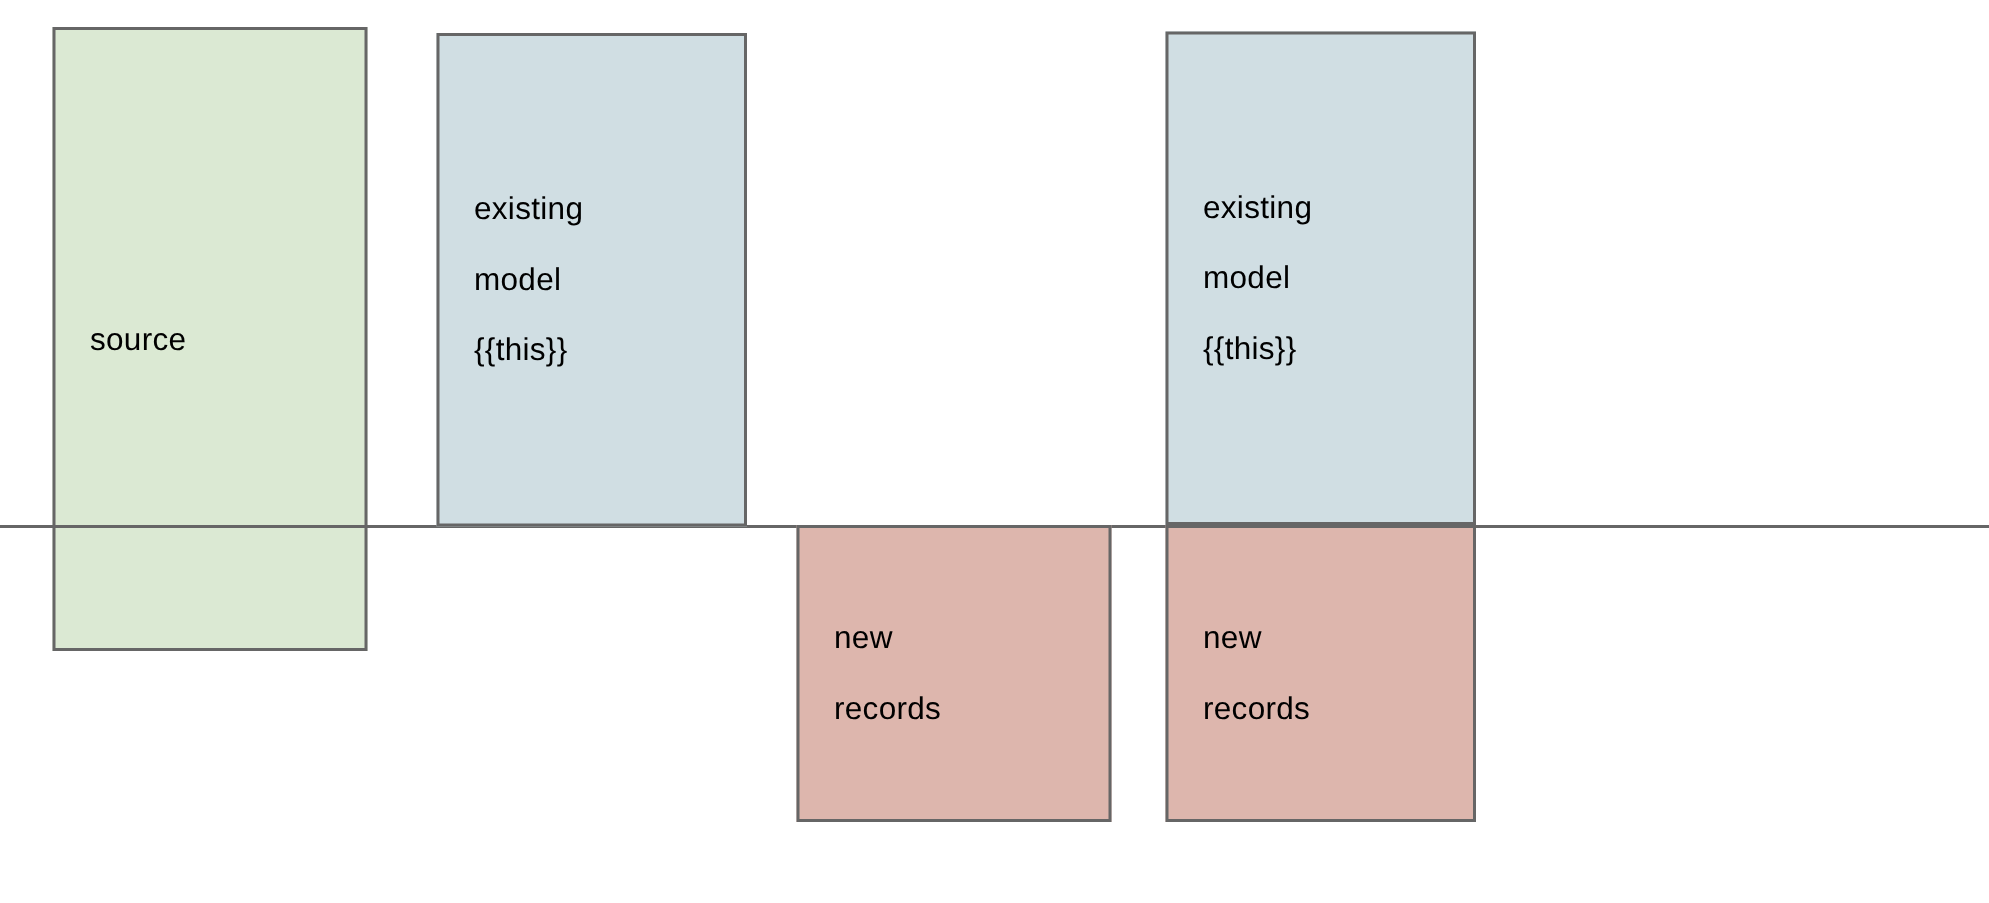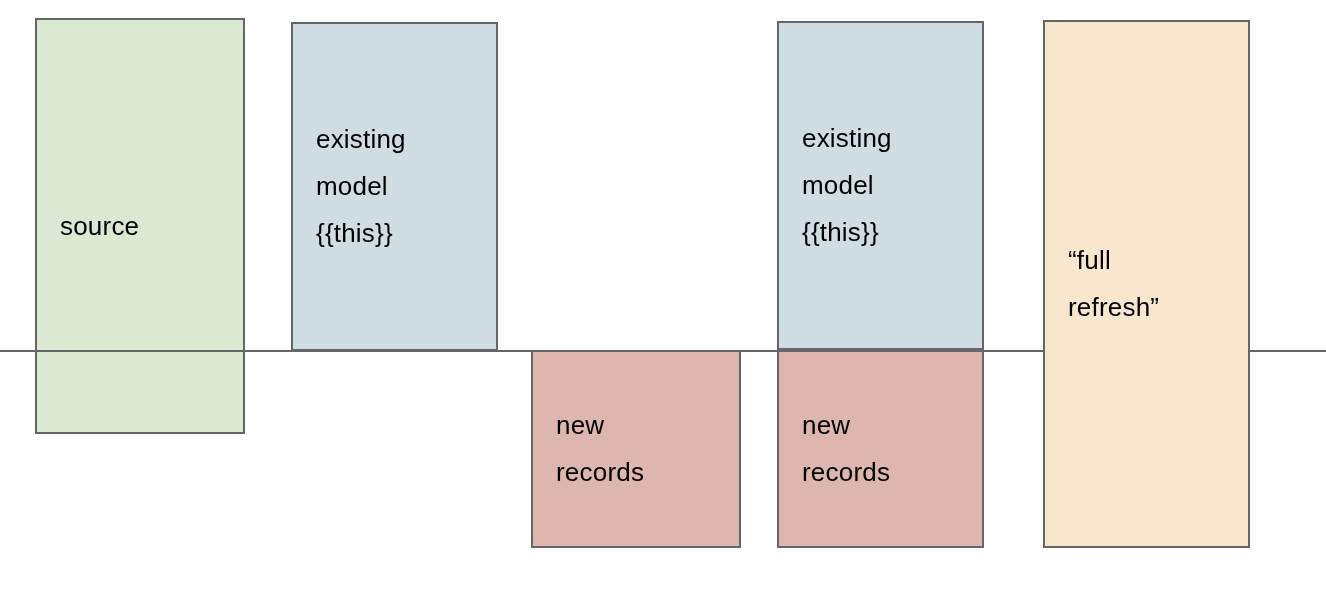--- a/index.html
+++ b/index.html
@@ -20,21 +20,21 @@
     position: absolute;
     border: 2px solid #666666;
     box-sizing: border-box;
     display: flex;
     align-items: center;
   }
   .box-label {
     display: block;
     padding-left: 23px;
     padding-right: 8px;
-    font-size: 26px;
+    font-size: 21px;
     line-height: 47px;
     color: #000000;
     white-space: pre-line;
     letter-spacing: 0.2px;
   }
 </style>
 </head>
 <body>
 
 <div class="canvas" style="width: 1326px; height: 602px; background: rgb(255, 255, 255);">
@@ -60,18 +60,14 @@
     <span class="box-label">existing
 model
 {{this}}</span>
   </div>
 
   <div class="dbox" style="left: 777px; top: 350px; width: 207px; height: 198px; background: rgb(221, 182, 173); border-color: rgb(102, 102, 102);">
     <span class="box-label">new
 records</span>
   </div>
 
-  <div class="dbox" style="left: 1043px; top: 20px; width: 207px; height: 528px; background: rgb(249, 230, 207); border-color: rgb(102, 102, 102);">
-    <span class="box-label">“full
-refresh”</span>
-  </div>
 
 </div>
 
 </body></html>

